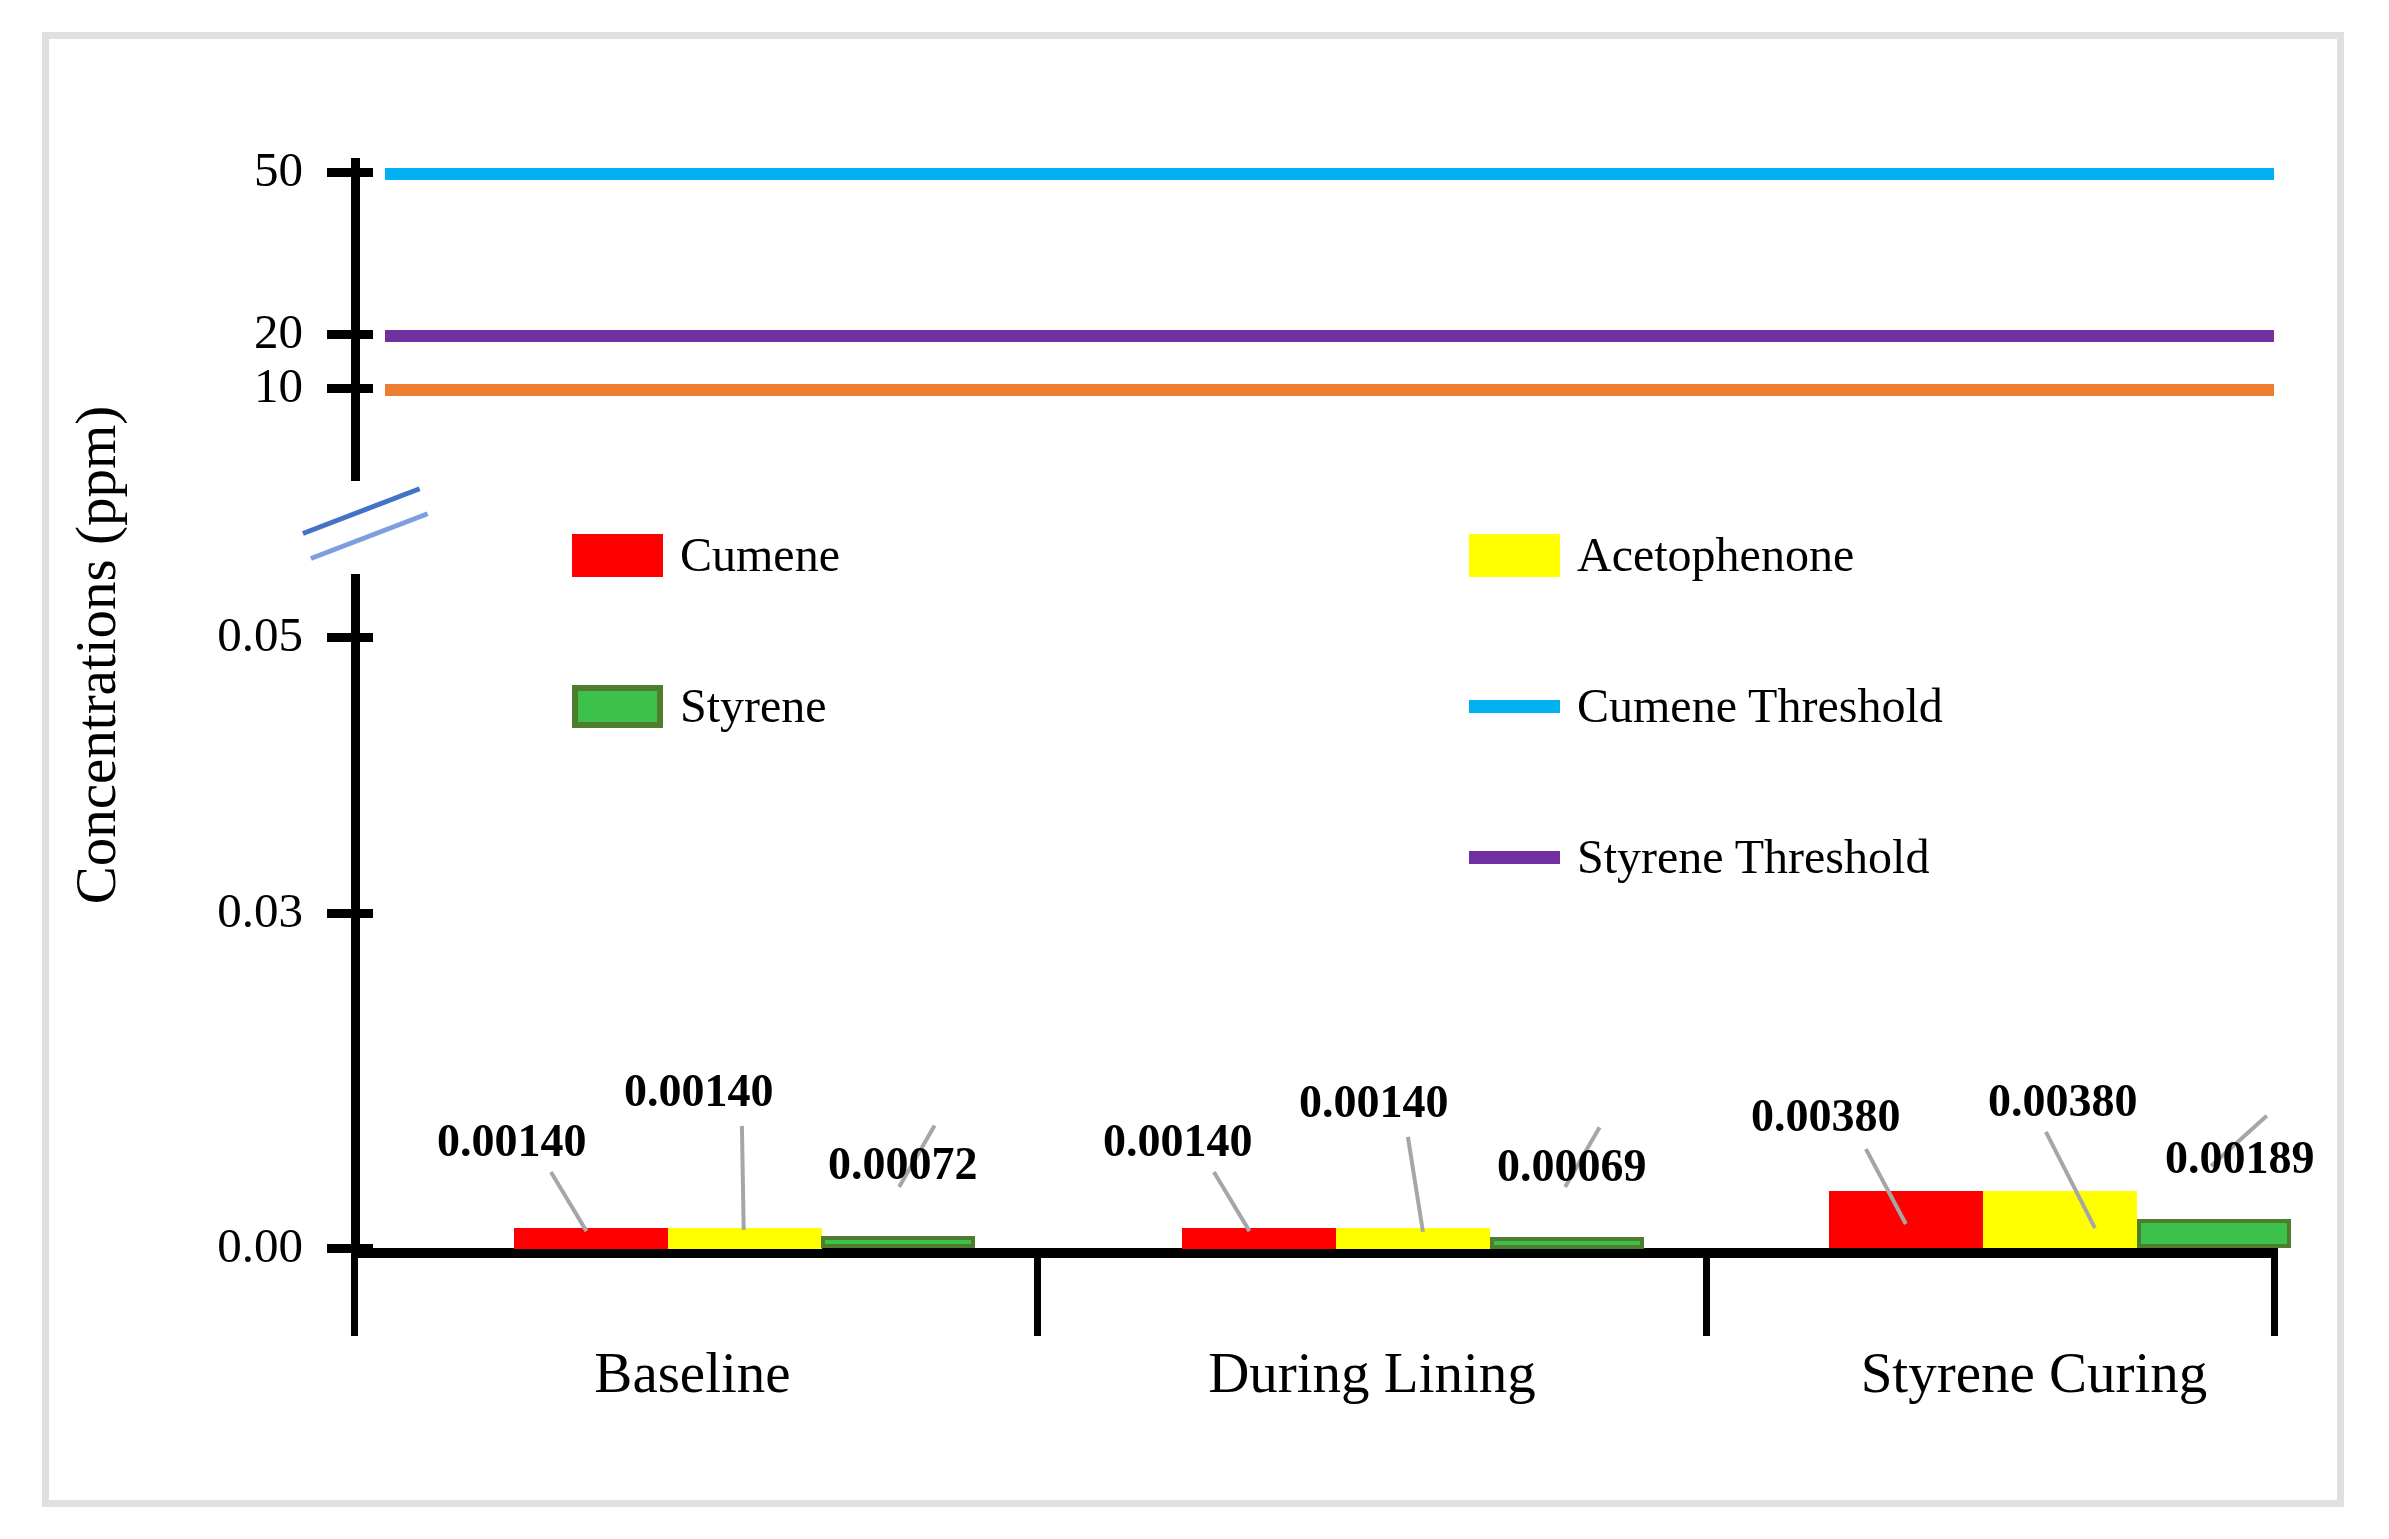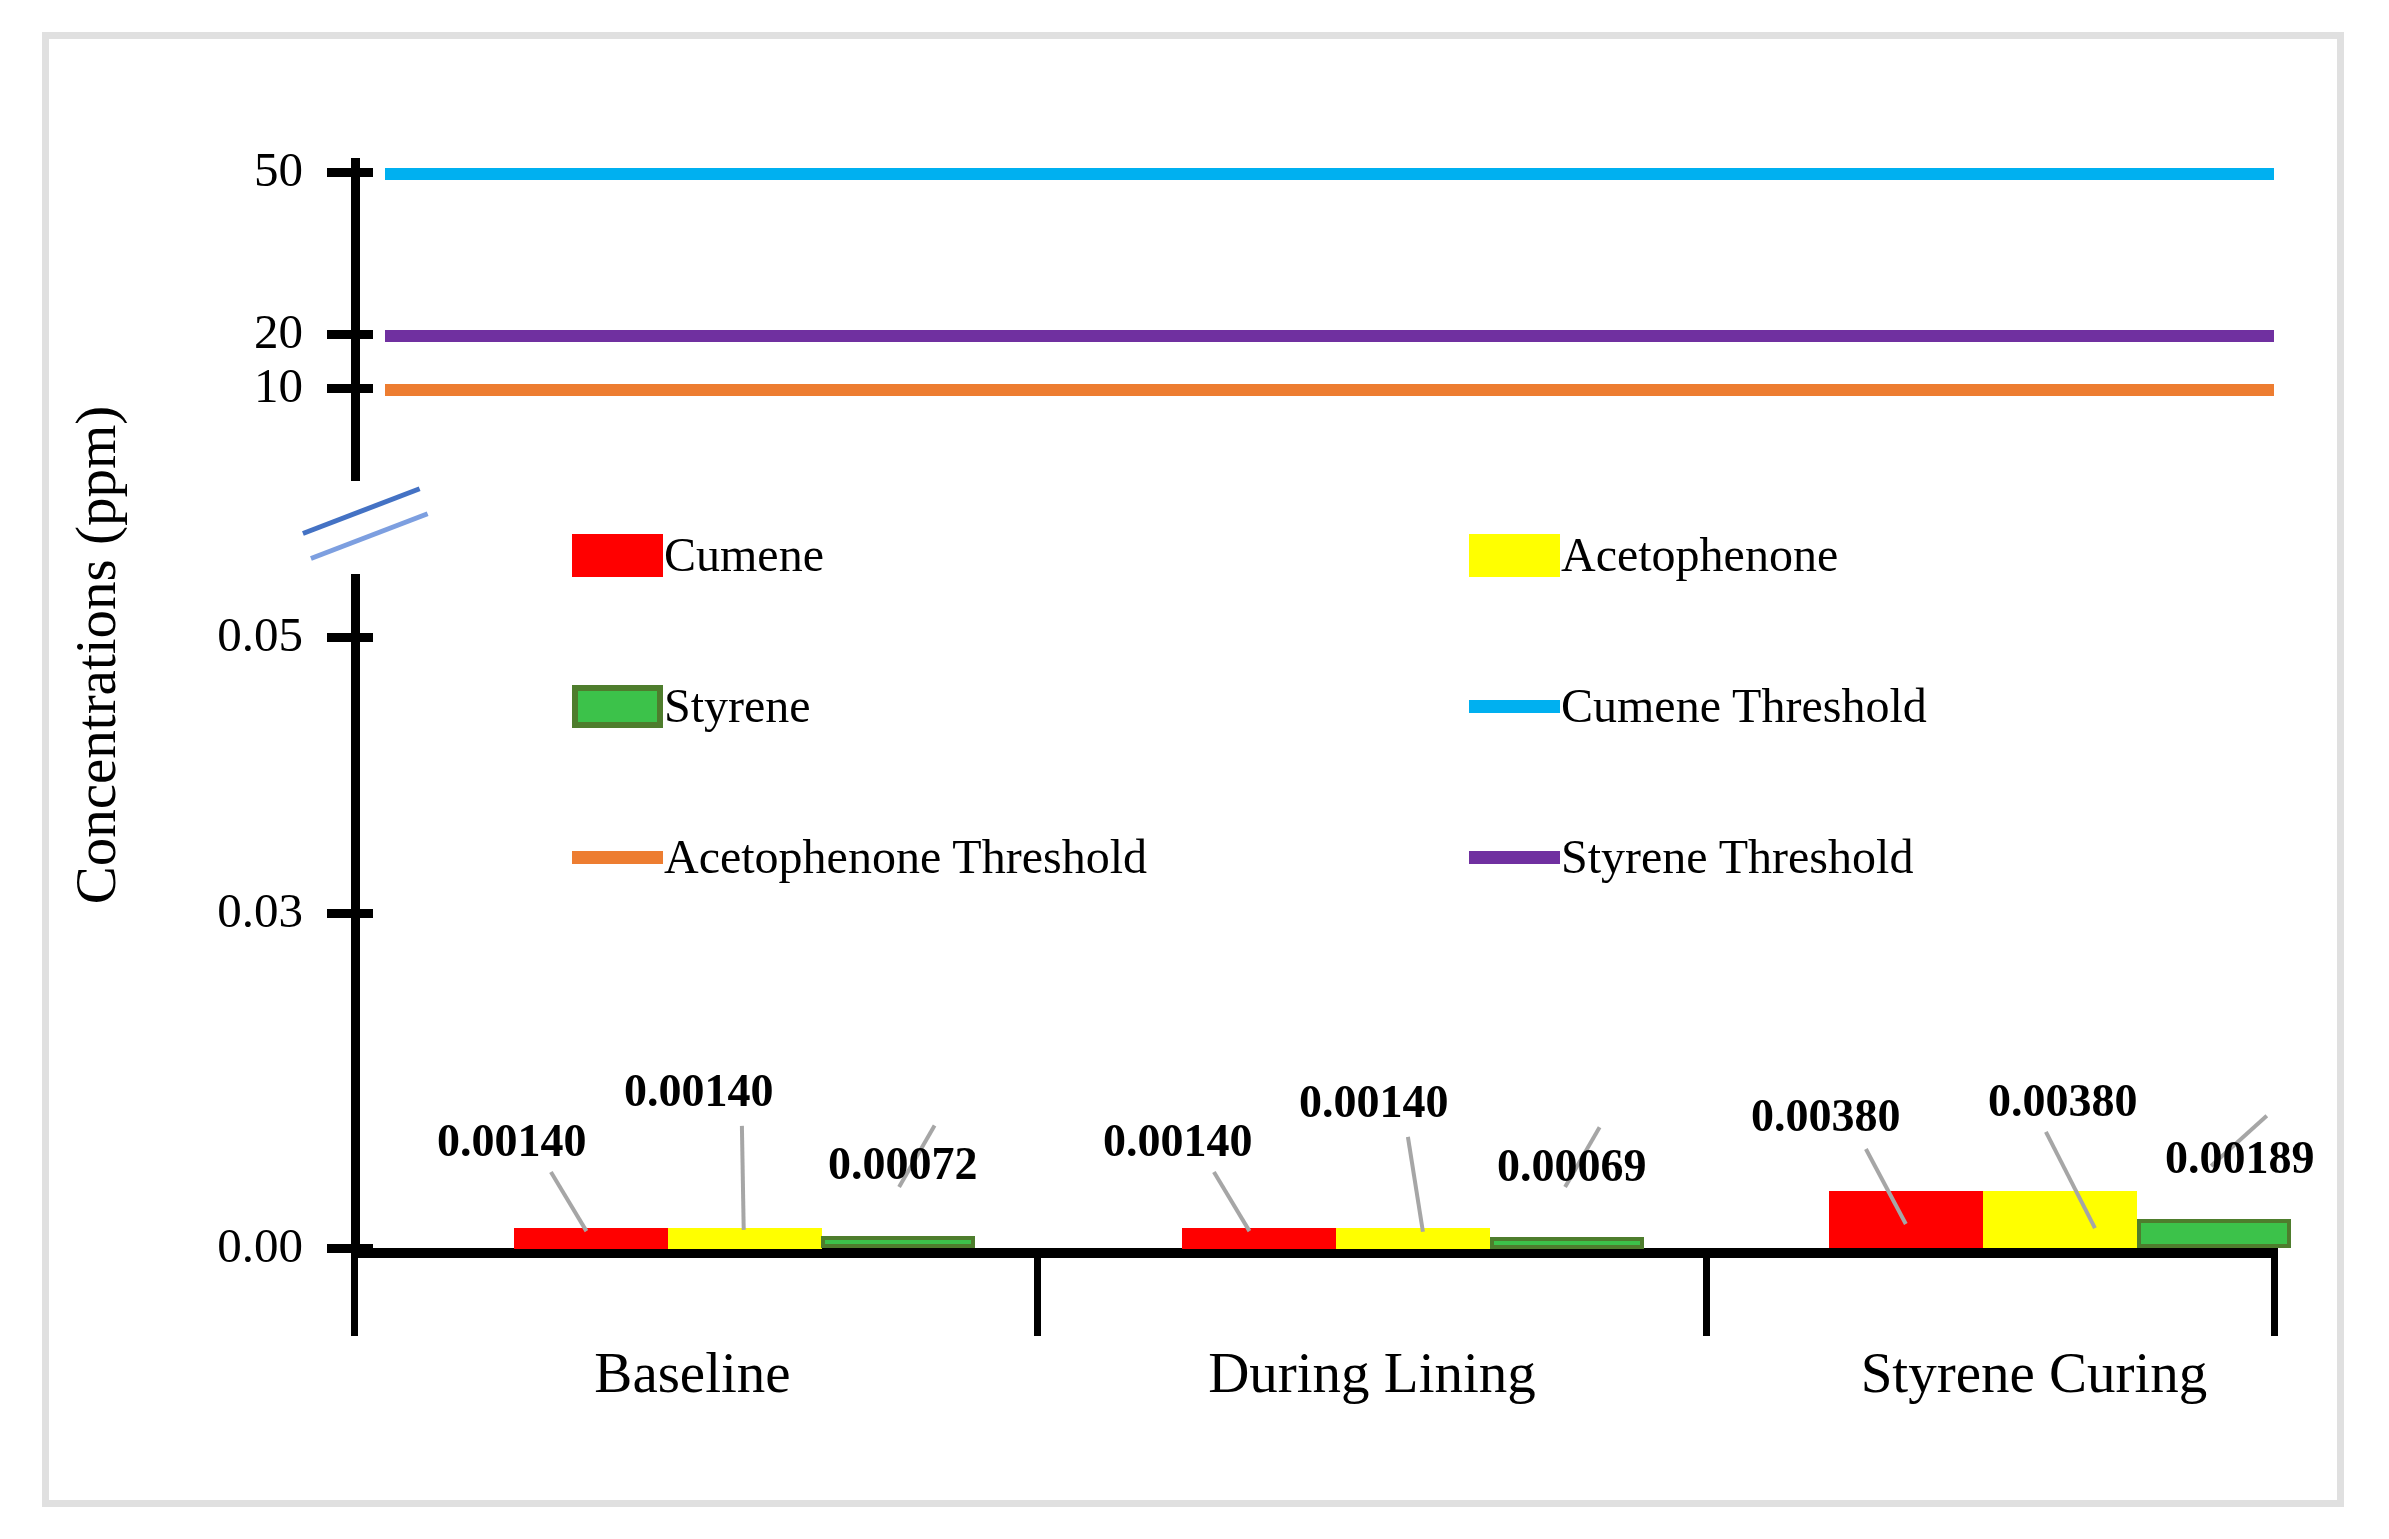--- a/index.html
+++ b/index.html
@@ -162,21 +162,21 @@
   }
   .legend-swatch-line {
     width: 91px;
     height: 13px;
     flex: 0 0 auto;
   }
   .legend-text {
     font-size: 48px;
     line-height: 48px;
     color: #000000;
-    margin-left: 1px;
+    margin-left: 17px;
   }
 </style>
 </head>
 <body>
 
 <div id="chart-frame">
 
 
   <div id="y-axis-title">Concentrations (ppm)</div>
 
@@ -272,24 +272,20 @@
     <div class="legend-item" style="left:0px; top:151px;">
       <span class="legend-swatch-box" style="background:#3CC24A; border:6.2px solid #4E7D2D;"></span>
       <span class="legend-text">Styrene</span>
     </div>
 
     <div class="legend-item" style="left:897px; top:151px;">
       <span class="legend-swatch-line" style="background:#00B0F0;"></span>
       <span class="legend-text">Cumene Threshold</span>
     </div>
 
-    <div class="legend-item" style="left:0px; top:302px;">
-      <span class="legend-swatch-line" style="background:#ED7D31;"></span>
-      <span class="legend-text">Acetophenone Threshold</span>
-    </div>
 
     <div class="legend-item" style="left:897px; top:302px;">
       <span class="legend-swatch-line" style="background:#7030A0;"></span>
       <span class="legend-text">Styrene Threshold</span>
     </div>
 
   </div>
 
 </div>
 

